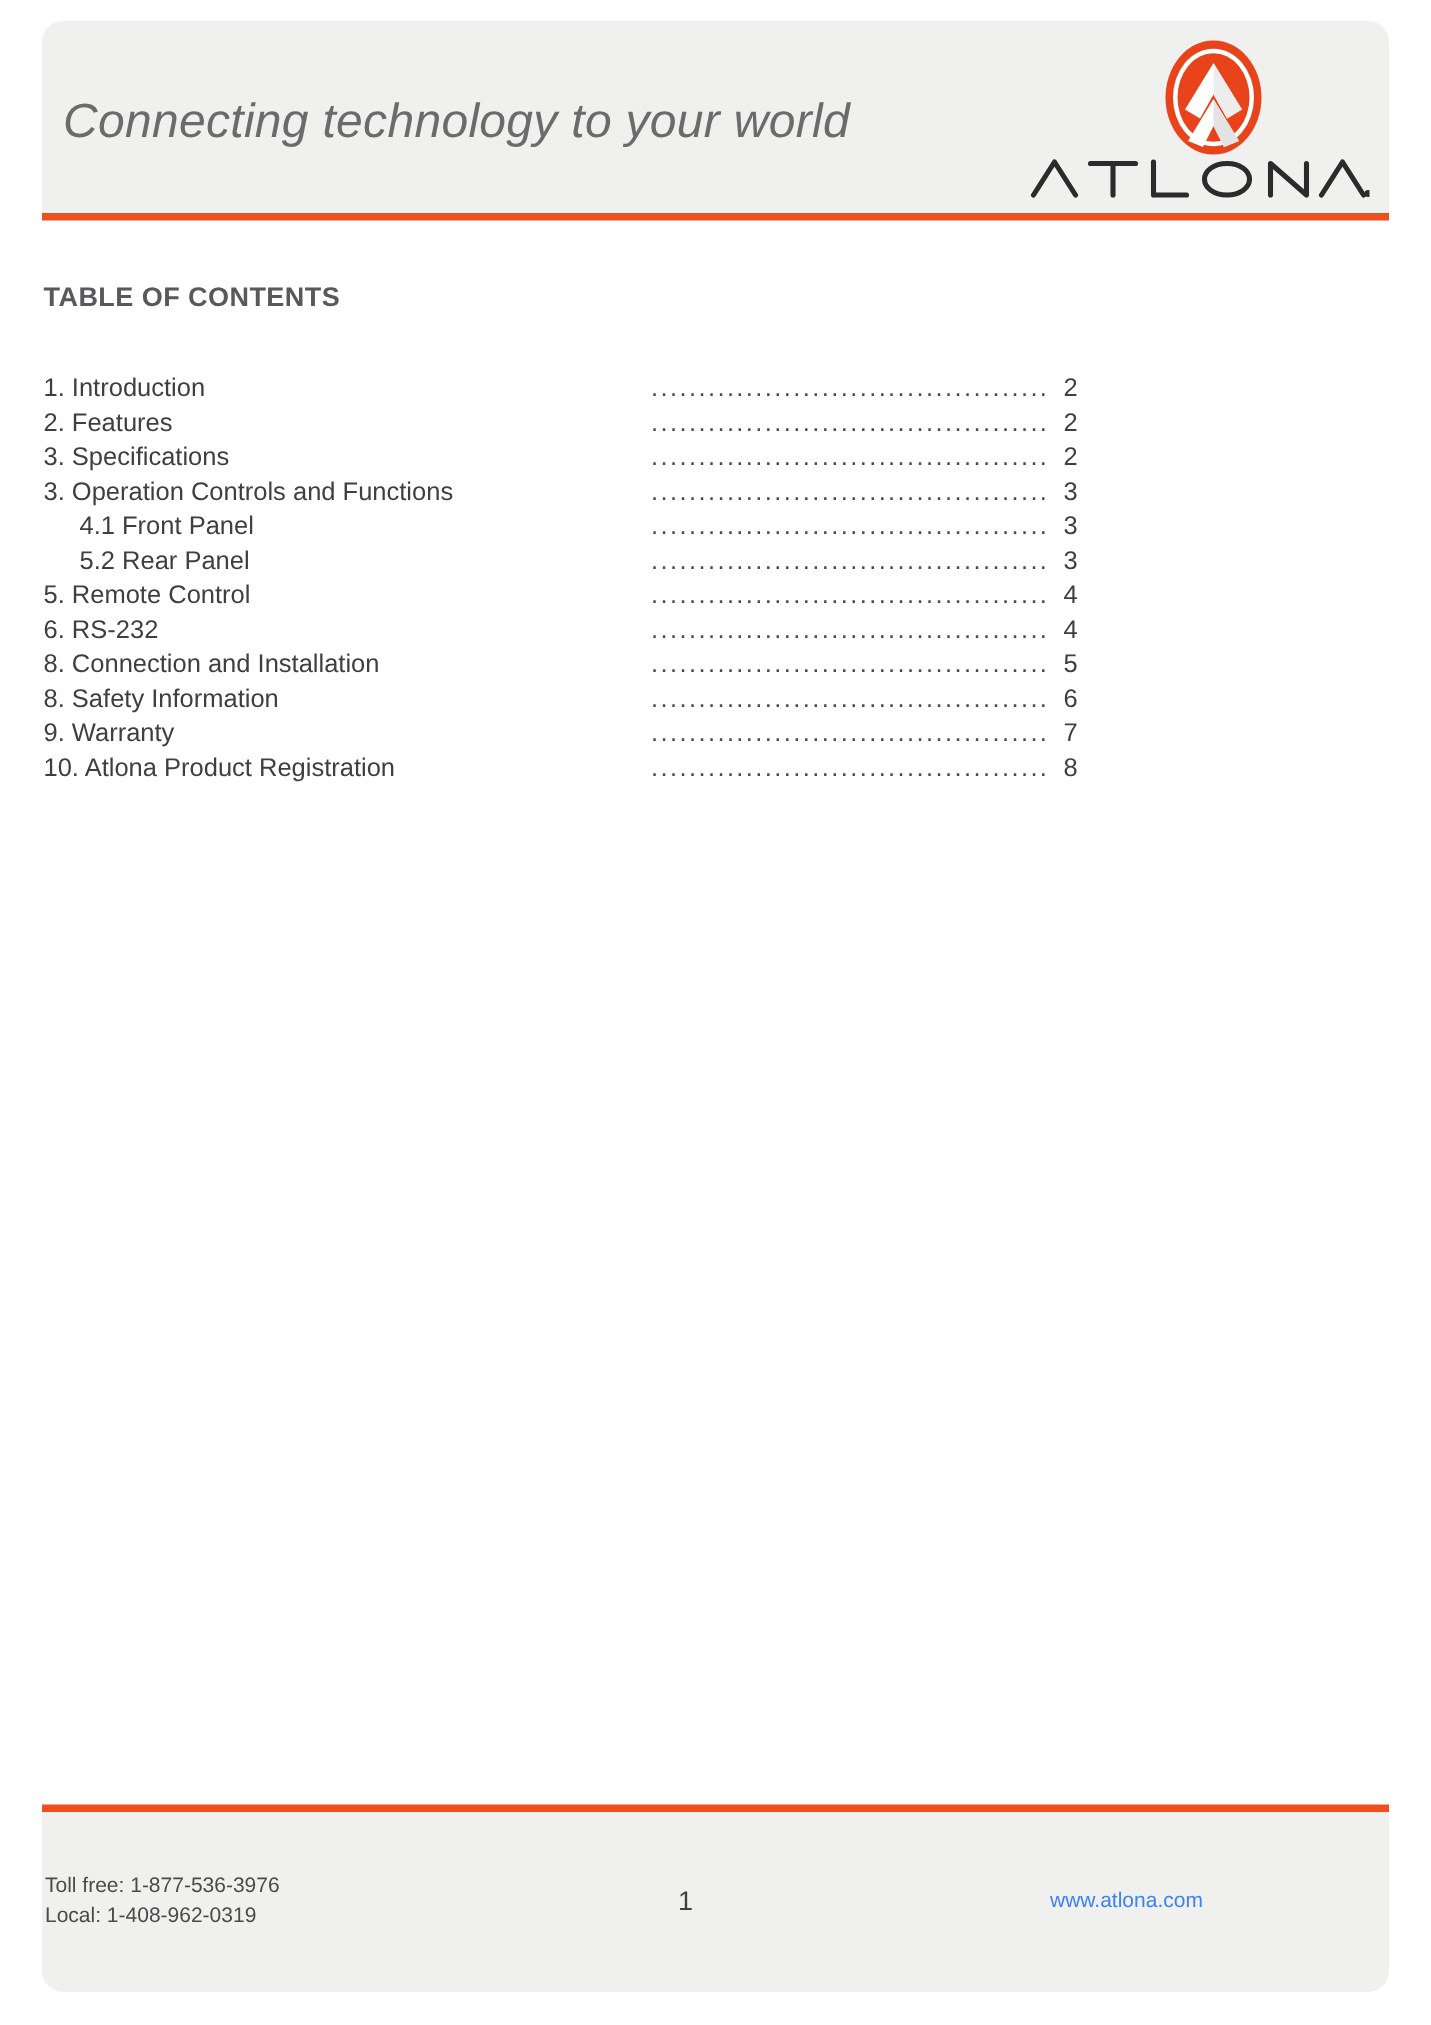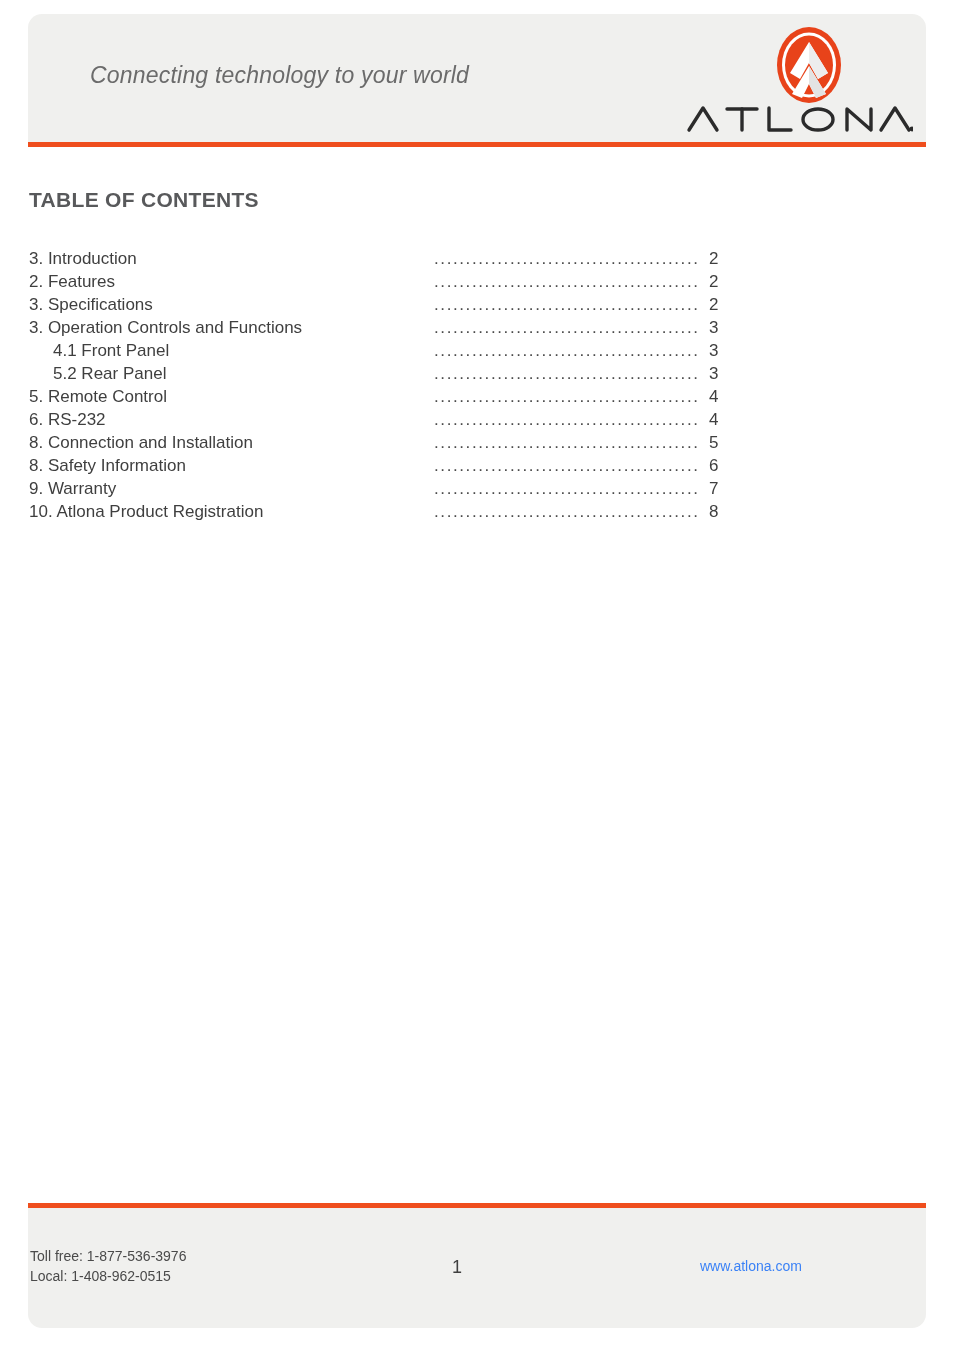--- a/index.html
+++ b/index.html
@@ -39,27 +39,26 @@
     left: 28px;
     top: 142px;
     width: 898px;
     height: 5px;
     background: #ef4e1d;
   }
   .tagline {
     position: absolute;
     left: 42px;
     top: 62px;
-    font-size: 23px;
+    font-size: 32px;
     font-style: italic;
     font-weight: 400;
     color: #6b6b6b;
     letter-spacing: 0.2px;
     white-space: nowrap;
-    margin-left: 48px;
   }
 
   
   .logo-wrap {
     position: absolute;
     left: 680px;
     top: 26px;
     width: 238px;
     height: 110px;
   }
@@ -77,21 +76,21 @@
     width: 238px;
     text-align: center;
   }
   .logo-word svg { display: block; margin: 0 auto; }
 
   
   .toc-title {
     position: absolute;
     left: 29px;
     top: 188px;
-    font-size: 21px;
+    font-size: 18px;
     font-weight: bold;
     color: #58595b;
     letter-spacing: 0.3px;
   }
   .toc {
     position: absolute;
     left: 29px;
     top: 247px;
     width: 700px;
   }
@@ -209,21 +208,21 @@
       </svg>
     </div>
   </div>
 
   <div class="header-rule"></div>
 
   <div class="toc-title">TABLE OF CONTENTS</div>
 
   <div class="toc">
       <div class="toc-row">
-        <span class="toc-label">3. Introduction</span>
+        <span class="toc-label">1. Introduction</span>
         <span class="toc-dots">...............................................</span>
         <span class="toc-page">2</span>
       </div>
       <div class="toc-row">
         <span class="toc-label">2. Features</span>
         <span class="toc-dots">...............................................</span>
         <span class="toc-page">2</span>
       </div>
       <div class="toc-row">
         <span class="toc-label">3. Specifications</span>
@@ -275,19 +274,19 @@
         <span class="toc-dots">...............................................</span>
         <span class="toc-page">8</span>
       </div>
     </div>
 
   <div class="footer-rule"></div>
   <div class="footer-band"></div>
 
   <div class="footer-contact">
     <div>Toll free: 1-877-536-3976</div>
-    <div>Local: 1-408-962-0515</div>
+    <div>Local: 1-408-962-0319</div>
   </div>
 
   <div class="footer-page">1</div>
   <div class="footer-web">www.atlona.com</div>
 
 </div>
 
 </body></html>

